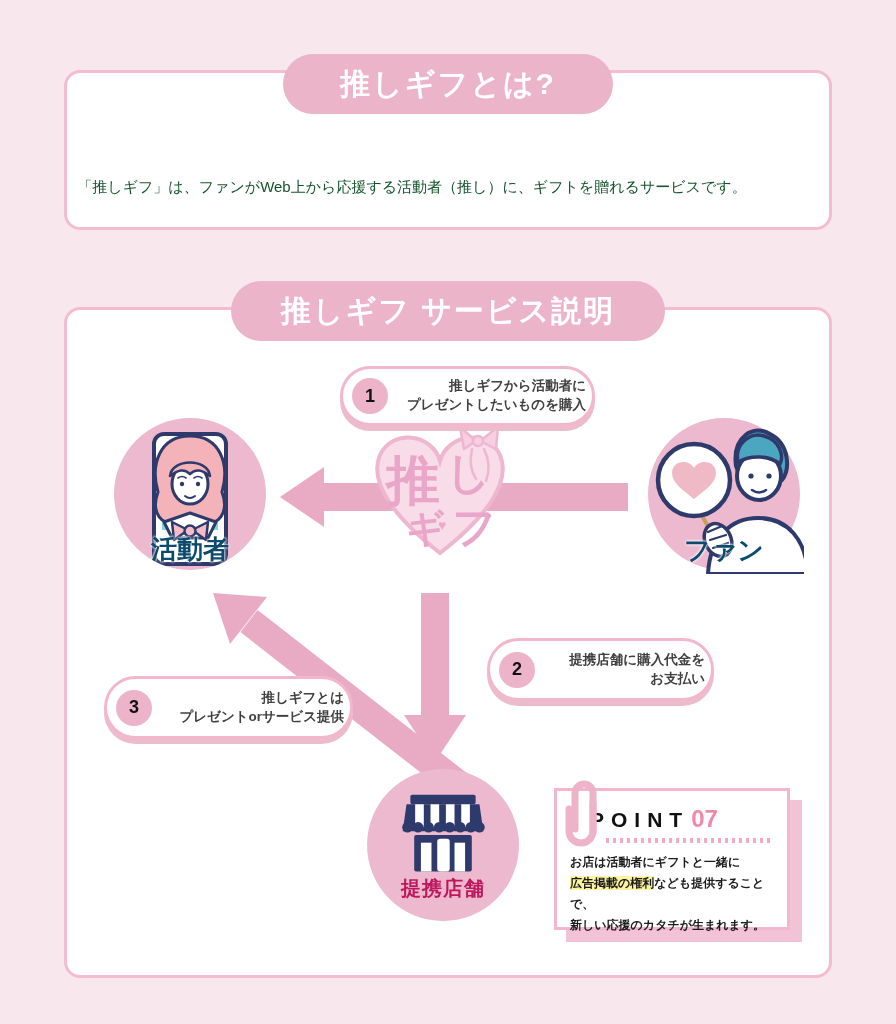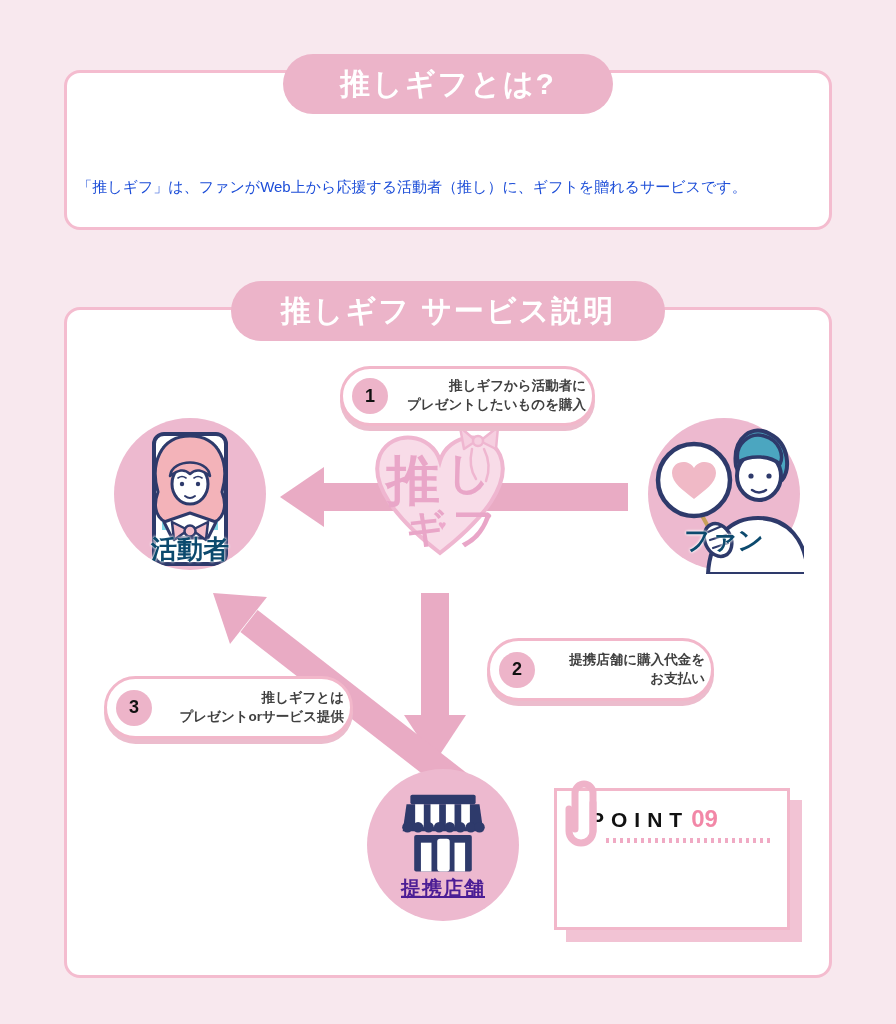--- a/index.html
+++ b/index.html
@@ -27,40 +27,40 @@
   }
   .pill-intro{top:42px;width:330px;height:60px;font-size:30px;margin-top:12px;}
   .pill-service{top:281px;width:434px;height:60px;font-size:30px;}
 
   .intro-headline{
     position:absolute;left:0;top:132px;width:896px;
     text-align:center;font-size:26px;font-weight:bold;color:#111;
   }
   .intro-desc{
     position:absolute;left:0;top:178px;width:824px;
-    text-align:center;font-size:15px;color:#1d4ed8;
+    text-align:center;font-size:15px;color:#14532d;
   }
 
   
   .diagram{position:absolute;left:64px;top:307px;width:762px;height:665px;}
   .arrows{position:absolute;left:0;top:0;}
 
   .actor-circle{
     position:absolute;width:152px;height:152px;border-radius:50%;
     background:#edb9cf;
   }
   .circle-creator{left:50px;top:111px;overflow:hidden;}
   .circle-fan{left:584px;top:111px;}
   .circle-store{left:303px;top:462px;}
   .actor-label{
     position:absolute;left:0;right:0;text-align:center;
     font-weight:bold;z-index:3;
   }
   .label-pink{color:#0c4a6e;font-size:26px;text-shadow:0 0 3px #fff,0 0 3px #fff;}
-  .label-white{color:#4c1d95;font-size:20px;letter-spacing:1px;text-decoration:underline;}
+  .label-white{color:#be185d;font-size:20px;letter-spacing:1px;}
   .actor-art{position:absolute;left:0;top:0;}
 
   
   .logo{position:absolute;left:296px;top:112px;width:160px;height:160px;z-index:2;}
   .logo-char{position:absolute;font-weight:bold;color:#e9a6c8;line-height:1;}
   .logo-heartmark{position:absolute;color:#eda9cc;}
 
   
   .step-badge{
     position:absolute;background:#fff;
@@ -175,21 +175,21 @@
         <circle cx="147" cy="58" r="2.6" fill="#2e3a6b"></circle>
         <circle cx="165" cy="58" r="2.6" fill="#2e3a6b"></circle>
         <path d="M148 72 q7 5 14 0" fill="none" stroke="#2e3a6b" stroke-width="2.5" stroke-linecap="round"></path>
         <path d="M104 156 C106 118 128 100 154 100 C184 100 202 122 204 156 Z" fill="#fff" stroke="#2e3a6b" stroke-width="4"></path>
         <line x1="96" y1="94" x2="116" y2="130" stroke="#c9a05a" stroke-width="4" stroke-linecap="round"></line>
         <circle cx="90" cy="62" r="36" fill="#fff" stroke="#2e3a6b" stroke-width="4.5"></circle>
         <path d="M90 50 c-6 -10 -22 -7 -22 5 c0 10 11 17 22 26 c11 -9 22 -16 22 -26 c0 -12 -16 -15 -22 -5 z" fill="#f0b9c6"></path>
         <ellipse cx="114" cy="122" rx="13" ry="17" fill="#fff" stroke="#2e3a6b" stroke-width="3.5" transform="rotate(-25 114 122)"></ellipse>
         <path d="M104 114 l14 -6 M106 122 l16 -5 M109 130 l15 -5" fill="none" stroke="#2e3a6b" stroke-width="2.2" stroke-linecap="round"></path>
       </svg>
-      <div class="actor-label label-pink" style="top:105px;">ファン</div>
+      <div class="actor-label label-pink" style="top:115px;">ファン</div>
     </div>
 
     <div class="actor-circle circle-store">
       <svg class="actor-art" style="left:28px;top:18px;" width="96" height="96" viewBox="0 0 100 100">
         <g fill="#2e3a6b">
           <rect x="16" y="8" width="68" height="10" rx="2"></rect>
           <path d="M12 18 L88 18 L92 46 L8 46 Z"></path>
           <rect x="20" y="50" width="60" height="38" rx="2"></rect>
         </g>
         <g fill="#fff">
@@ -241,19 +241,24 @@
       </div>
     </div>
 
     <div class="point-box">
       <svg class="point-clip" width="40" height="78" viewBox="0 0 40 78">
         <path d="M12 54 V18 a9 9 0 0 1 18 0 v38" fill="none" stroke="#efb3c9" stroke-width="7" stroke-linecap="round"></path>
         <path d="M30 28 v28 a12 12 0 0 1 -24 0 V34" fill="none" stroke="#efb3c9" stroke-width="7" stroke-linecap="round"></path>
       </svg>
       <div class="point-title-row">
         <span class="point-title">POINT</span>
-        <span class="point-number">09</span>
+        <span class="point-number">07</span>
       </div>
       <div class="point-dots"></div>
+      <div class="point-body">
+        <span>お店は活動者にギフトと一緒に</span><br>
+        <span class="hl">広告掲載の権利</span><span>なども提供することで、</span><br>
+        <span>新しい応援のカタチが生まれます。</span>
+      </div>
     </div>
 
   </div>
 </div>
 
 </body></html>

